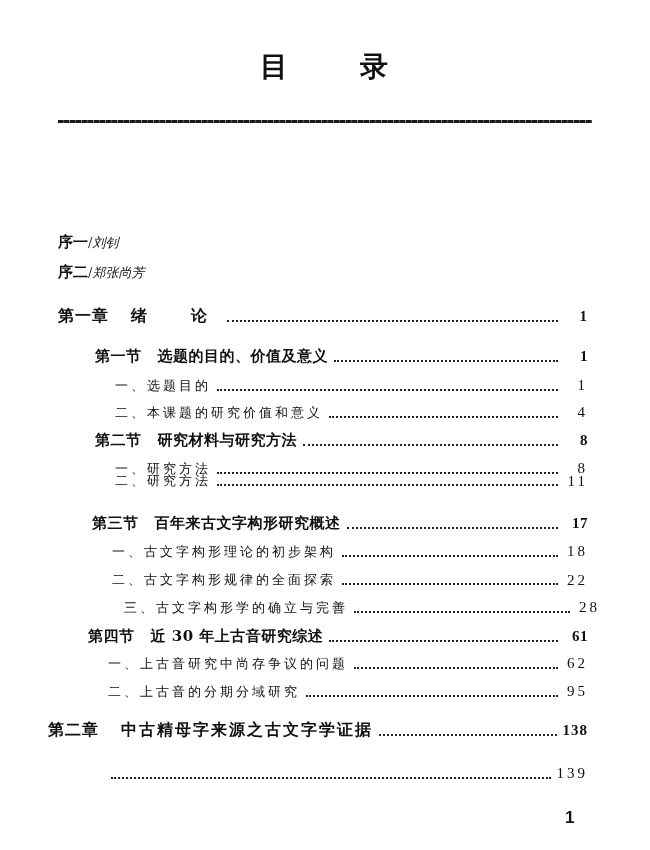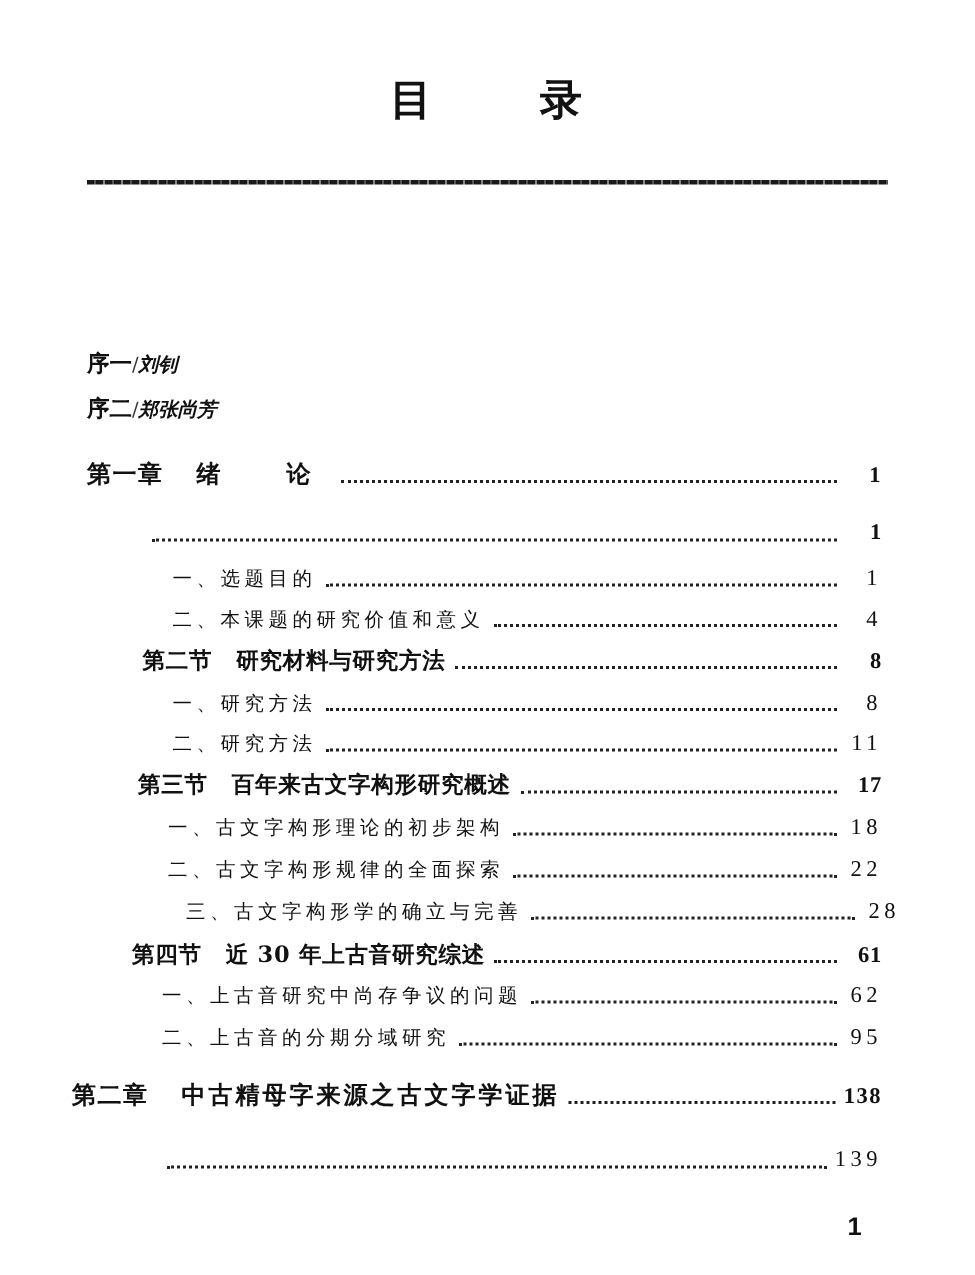--- a/index.html
+++ b/index.html
@@ -46,21 +46,21 @@
       font-size: 15px;
       font-weight: bold;
       white-space: nowrap;
     }
     .preface .slash {
       font-weight: normal;
       font-size: 13px;
       color: #333;
     }
     .preface .author {
-      font-weight: bold;
+      font-weight: normal;
       font-size: 13px;
       font-style: italic;
       text-align: right;
     }
     .toc-row {
       position: absolute;
       display: flex;
       align-items: baseline;
       white-space: nowrap;
     }
@@ -137,20 +137,21 @@
     <span>序二</span><span class="slash">/</span><span class="author">郑张尚芳</span>
   </div>
 
   <div class="toc-row chapter" style="top:306px; left:58px; width:530px;">
     <span class="label"><span class="num-label">第一章</span><span class="ch-title">绪　论</span></span>
     <span class="dots"></span>
     <span class="page">1</span>
   </div>
 
   <div class="toc-row section" style="top:347px; left:95px; width:493px;">
+    <span class="label"><span class="num-label">第一节</span><span>选题的目的、价值及意义</span></span>
     <span class="dots"></span>
     <span class="page">1</span>
   </div>
   <div class="toc-row item" style="top:377px; left:115px; width:473px;">
     <span class="label">一、选题目的</span>
     <span class="dots"></span>
     <span class="page">1</span>
   </div>
   <div class="toc-row item" style="top:404px; left:115px; width:473px;">
     <span class="label">二、本课题的研究价值和意义</span>
@@ -161,21 +162,21 @@
   <div class="toc-row section" style="top:431px; left:95px; width:493px;">
     <span class="label"><span class="num-label">第二节</span><span>研究材料与研究方法</span></span>
     <span class="dots"></span>
     <span class="page">8</span>
   </div>
   <div class="toc-row item" style="top:460px; left:115px; width:473px;">
     <span class="label">一、研究方法</span>
     <span class="dots"></span>
     <span class="page">8</span>
   </div>
-  <div class="toc-row item" style="top:487px; left:115px; width:473px;align-items:flex-end;">
+  <div class="toc-row item" style="top:472px; left:115px; width:473px;align-items:flex-end;">
     <span class="label">二、研究方法</span>
     <span class="dots"></span>
     <span class="page">11</span>
   </div>
 
   <div class="toc-row section" style="top:514px; left:92px; width:496px;">
     <span class="label"><span class="num-label">第三节</span><span>百年来古文字构形研究概述</span></span>
     <span class="dots"></span>
     <span class="page">17</span>
   </div>

